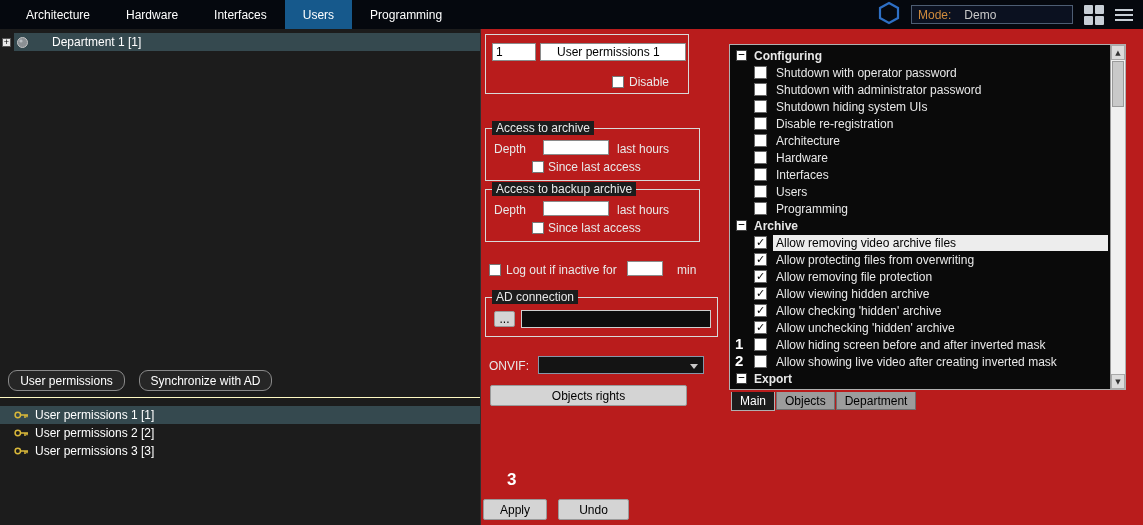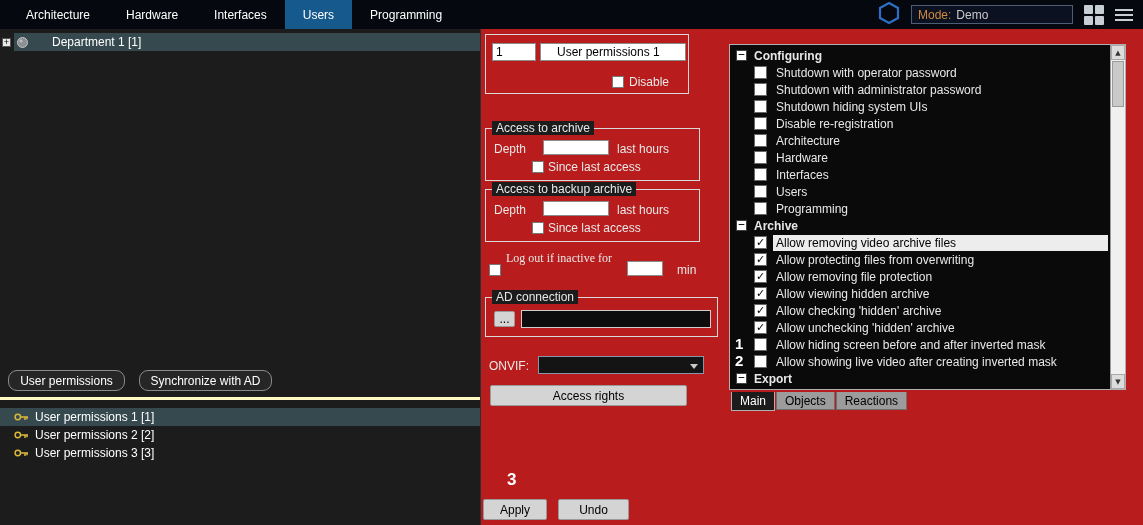--- a/index.html
+++ b/index.html
@@ -6,39 +6,39 @@
   html,body { width:1143px; height:525px; background:#1c1c1c; overflow:hidden;
               font-family:"Liberation Sans", sans-serif; font-size:12px; }
   .screen { position:relative; width:1143px; height:525px; background:#b91c1c; }
 
   
   .topbar { position:absolute; top:0; left:0; width:100%; height:29px; background:#05080e; display:flex; }
   .tabs { display:flex; margin-left:8px; height:100%; }
   .tab { color:#fff; padding:0 18px; display:flex; align-items:center; white-space:nowrap; }
   .tab.active { background:#16598c; }
   .topbar-right { position:absolute; right:10px; top:0; height:29px; display:flex; align-items:center; gap:11px; }
-  .mode-box { display:flex; align-items:center; gap:5px; width:162px; height:19px; padding:0 6px;
+  .mode-box { display:flex; align-items:center; gap:13px; width:162px; height:19px; padding:0 6px;
               background:#0b1120; border:1px solid #4d5d73; }
   .mode-label { color:#d08b3c; }
   .mode-value { color:#c9c9c9; }
   .grid-icon { display:grid; grid-template-columns:9px 9px; grid-template-rows:9px 9px; gap:2px; }
   .grid-icon span { background:#c7ced6; border-radius:1px; }
   .menu-icon { display:flex; flex-direction:column; gap:3px; }
   .menu-icon span { width:18px; height:2px; background:#c7ced6; }
 
   
   .left-panel { position:absolute; top:29px; left:0; width:481px; bottom:0; background:#1c1c1c; border-right:1px solid #303030; }
   .tree-row { position:absolute; top:4px; left:0; right:0; height:18px; display:flex; align-items:center; }
   .expand-plus { width:9px; height:9px; margin-left:2px; background:#e8e8e8; border:1px solid #555;
                  color:#000; font-size:9px; line-height:7px; text-align:center; flex:0 0 auto; }
   .tree-sel { flex:1; margin-left:3px; height:18px; background:#35494f; display:flex; align-items:center; gap:23px; padding-left:2px; }
   .tree-label { color:#fff; }
   .lp-btn { position:absolute; height:21px; background:#262626; border:1px solid #8a8a8a; border-radius:9px;
             color:#fff; display:flex; align-items:center; justify-content:center; cursor:default; }
-  .perm-section { position:absolute; top:368px; left:0; right:0; bottom:0; border-top:3px solid #fef9c3; padding-top:8px; }
+  .perm-section { position:absolute; top:368px; left:0; right:0; bottom:0; border-top:1px solid #fef9c3; padding-top:8px; }
   .perm-item { display:flex; align-items:center; height:18px; padding-left:14px; }
   .perm-item.selected { background:#35494f; }
   .key-icon { display:flex; align-items:center; margin-right:6px; }
   .perm-label { color:#fff; }
 
   
   .editor { position:absolute; left:481px; top:29px; width:247px; bottom:0; }
   .group { position:absolute; border:1px solid #d9d9d9; }
   .legend { position:absolute; top:-8px; left:6px; background:#1c1c1c; padding:0 4px; color:#e8e8e8; white-space:nowrap; }
   .lbl { position:absolute; color:#e8e8e8; white-space:nowrap; }
@@ -186,37 +186,37 @@
     <div class="group" style="left:4px; top:160px; width:215px; height:53px;">
       <span class="legend">Access to backup archive</span>
       <span class="lbl" style="left:8px; top:13px;">Depth</span>
       <input class="tfield" style="left: 57px; top: 11px; width: 66px; height: 15px;" value="">
       <span class="lbl" style="left:131px; top:13px;">last hours</span>
       <span class="cb" style="left:46px; top:32px;"></span>
       <span class="lbl" style="left:62px; top:31px;">Since last access</span>
     </div>
 
     <span class="cb" style="left:8px; top:235px;"></span>
-    <span class="lbl" style="left:25px; top:222px;font-family:Liberation Serif, serif;">Log out if inactive for</span>
+    <span class="lbl" style="left:25px; top:234px;">Log out if inactive for</span>
     <input class="tfield" style="left: 146px; top: 232px; width: 36px; height: 15px;" value="">
     <span class="lbl" style="left:196px; top:234px;">min</span>
 
     <div class="group" style="left:4px; top:268px; width:233px; height:40px;">
       <span class="legend">AD connection</span>
       <div class="gray-btn" style="left:8px; top:13px; width:21px; height:16px;">...</div>
       <div class="dfield" style="left:35px; top:12px; width:190px; height:18px;"></div>
     </div>
 
     <span class="lbl" style="left:8px; top:330px;">ONVIF:</span>
     <div class="dropdown" style="left:57px; top:327px; width:166px; height:18px;">
       <span style="color:#ddd; padding-left:4px;"></span>
       <span class="dd-arrow"></span>
     </div>
 
-    <div class="gray-btn" style="left:9px; top:356px; width:197px; height:21px;">Access rights</div>
+    <div class="gray-btn" style="left:9px; top:356px; width:197px; height:21px;">Objects rights</div>
 
     <span class="annotation" style="left:26px; top:441px;">3</span>
 
     <div class="gray-btn" style="left:2px; top:470px; width:64px; height:21px;">Apply</div>
     <div class="gray-btn undo-btn" style="left:77px; top:470px; width:71px; height:21px;">Undo</div>
   </div>
 
   <div class="rights">
     <div class="rights-box">
       <div class="rights-rows" id="rights-rows">
@@ -305,17 +305,17 @@
         </div>
       <div class="scrollbar">
         <div class="sb-btn">▲</div>
         <div class="sb-thumb"></div>
         <div class="sb-btn sb-down">▼</div>
       </div>
     </div>
     <div class="rights-tabs" id="rights-tabs">
         <div class="rtab active">Main</div>
         <div class="rtab">Objects</div>
-        <div class="rtab">Reactions</div>
+        <div class="rtab">Department</div>
       </div>
   </div>
 
 </div>
 
 </body></html>

